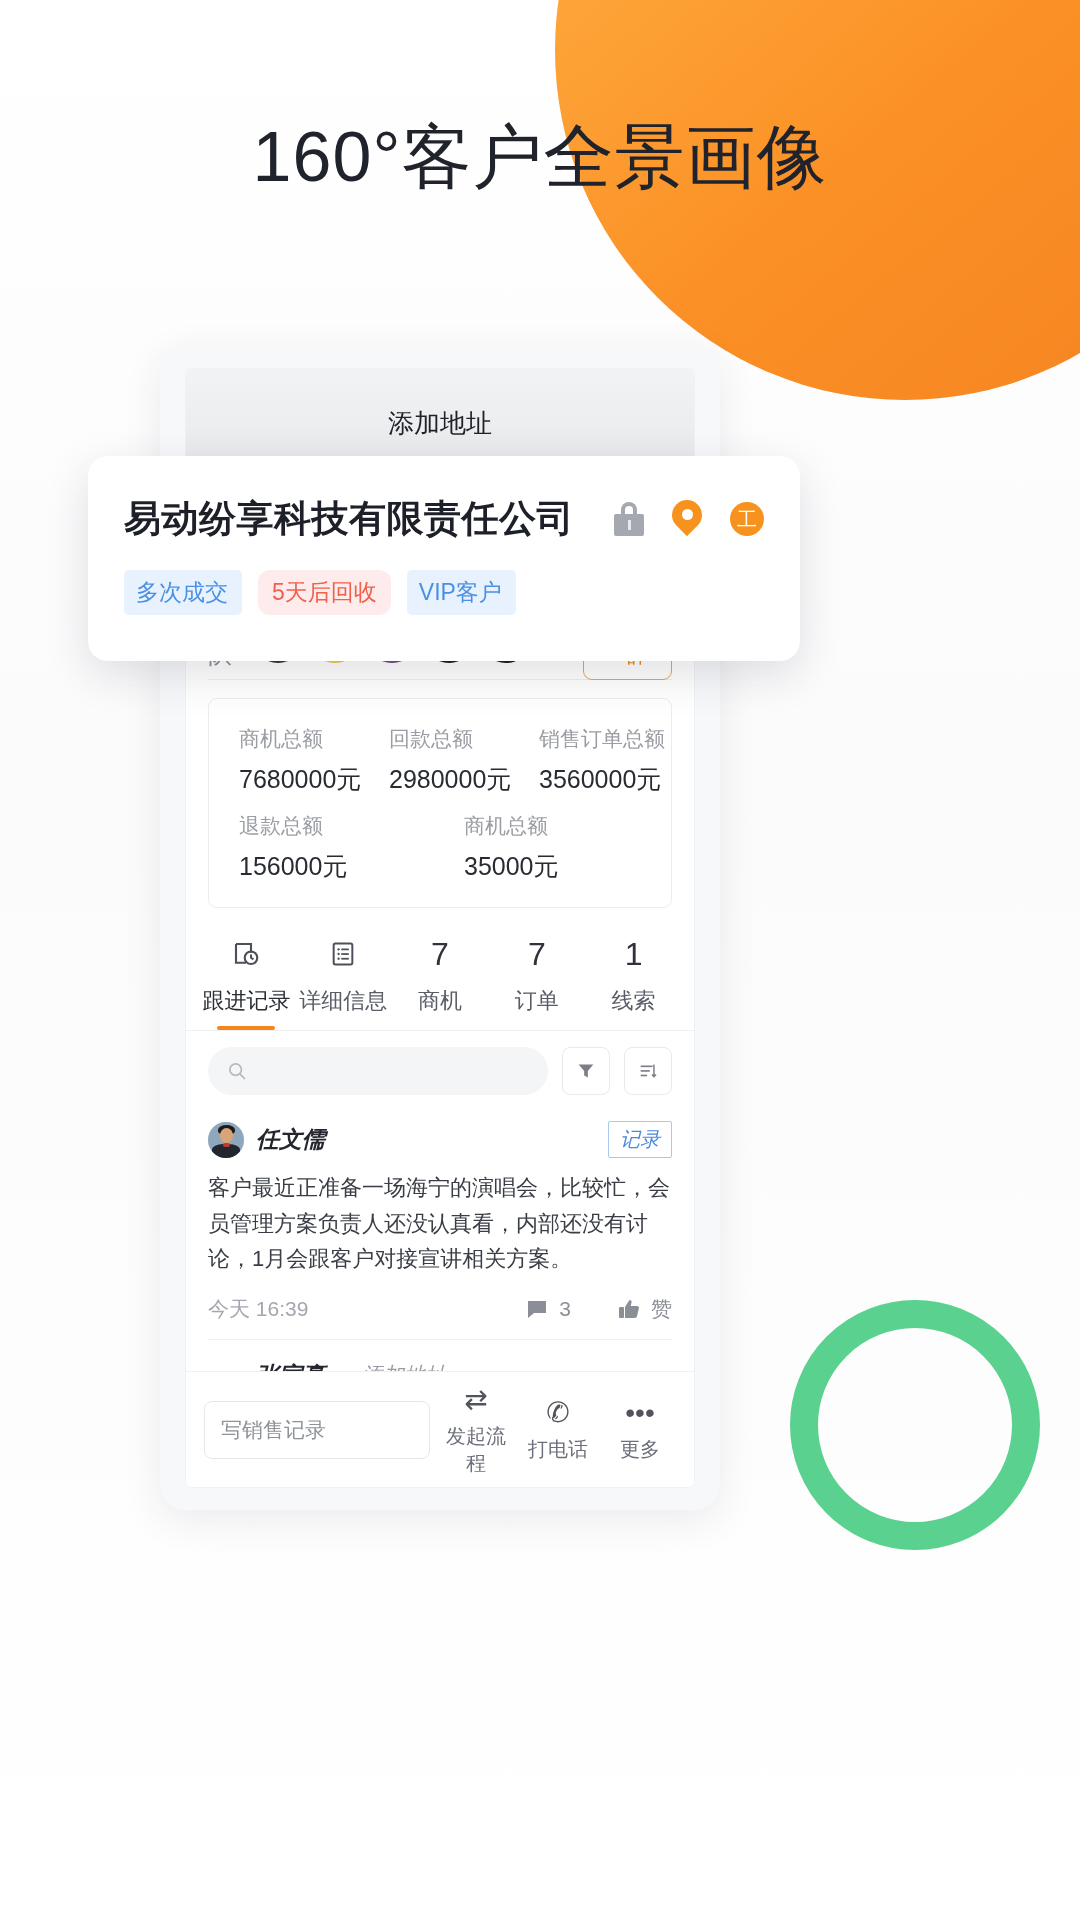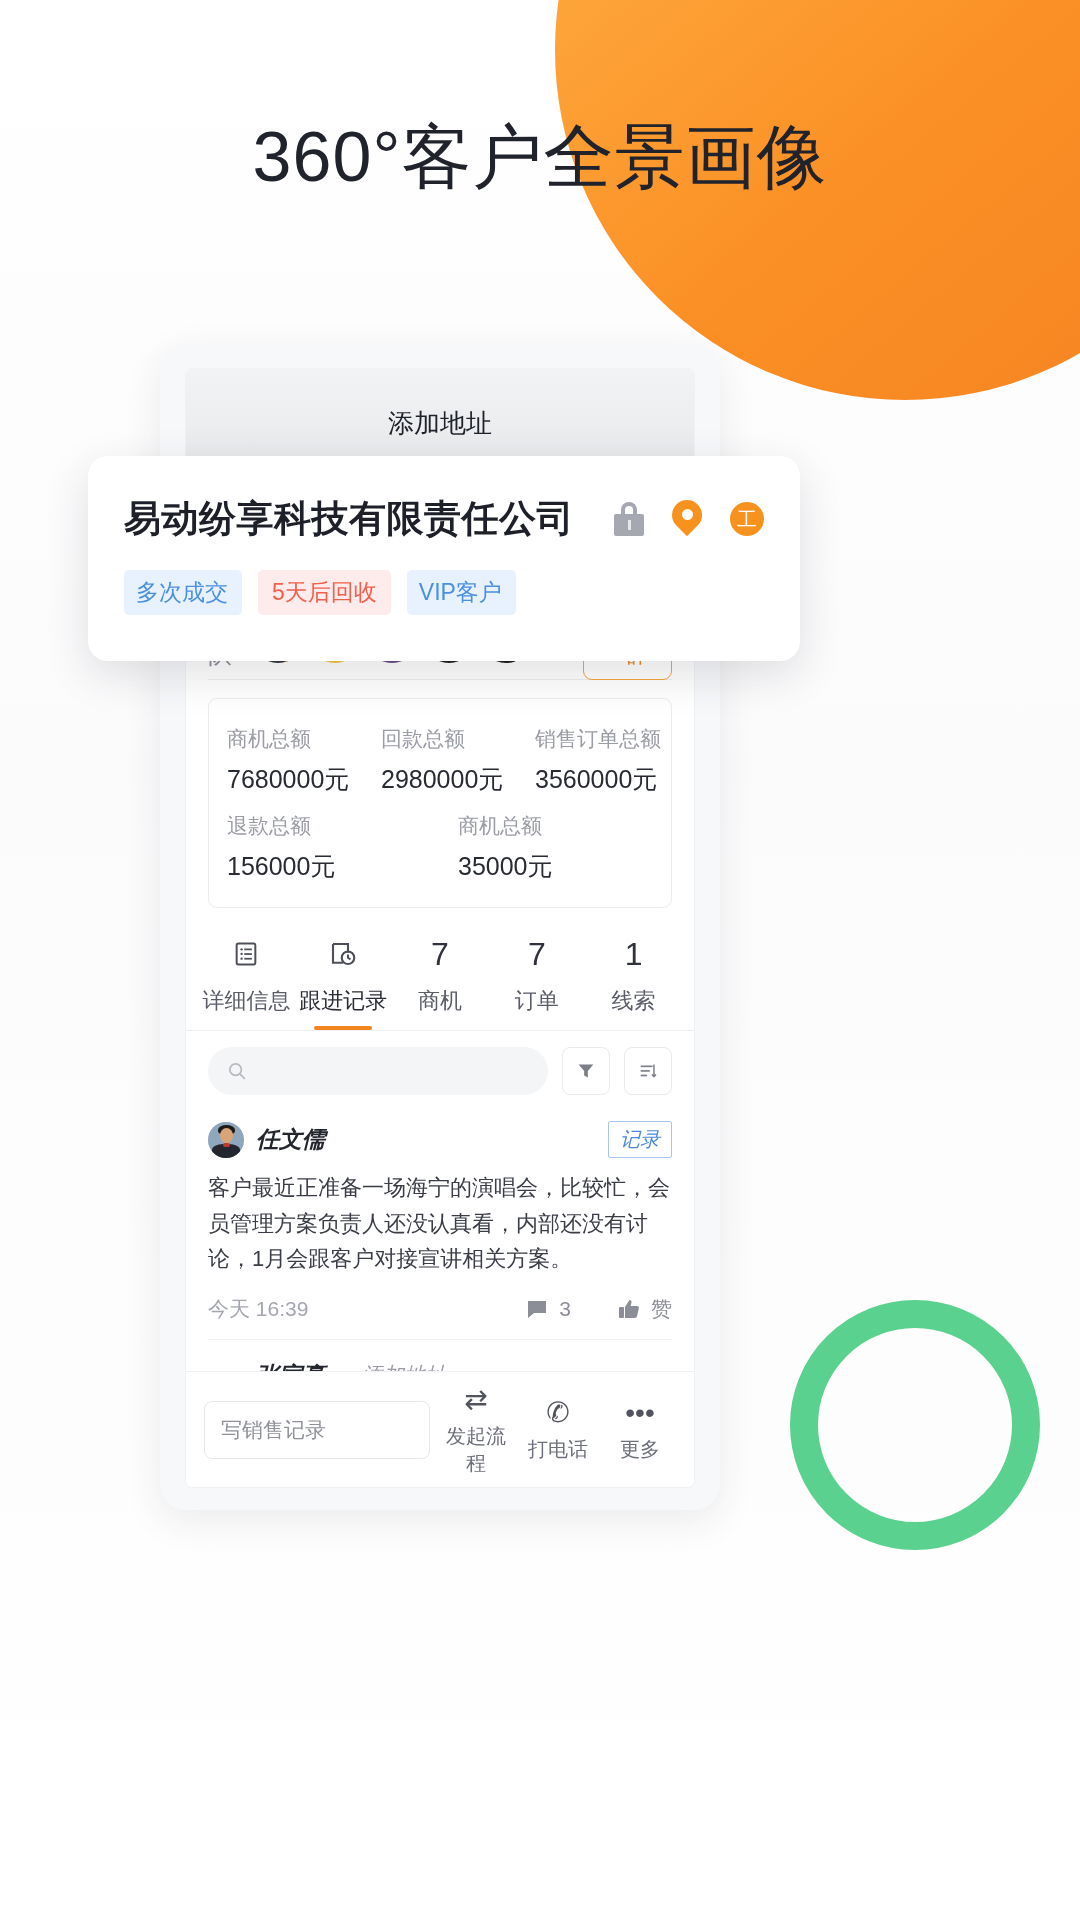--- a/index.html
+++ b/index.html
@@ -86,21 +86,21 @@
   #kequn-button{
     margin-left:auto; display:flex; align-items:center; gap:8px;
     border:1px solid #f5a43c; color:#f0871f; border-radius:9px;
     padding:9px 16px; font-size:23px; background:#fff;
   }
   #team-divider{ height:1px; background:#eeeff1; margin:0 22px; }
 
   
   #stats-box{
     margin:18px 22px 0 22px; border:1px solid #ececee; border-radius:9px;
-    padding:18px 0 16px 0; background:#fff;
+    padding:18px 0 16px 12px; background:#fff;
   }
   .stats-row{ display:flex; }
   .stat{ flex:1; padding:8px 0 8px 18px; }
   .stat-label{ font-size:21px; color:#9a9da4; margin-bottom:10px; }
   .stat-value{ font-size:25px; color:#282b32; }
 
   
   #tabs{ display:flex; margin:24px 12px 0 12px; }
   .tab{ flex:1; text-align:center; position:relative; padding-bottom:14px; }
   .tab-top{ height:44px; display:flex; align-items:center; justify-content:center; }
@@ -192,38 +192,38 @@
   #pin-icon .pin-dot{
     width:11px;height:11px;border-radius:50%;background:#fff;position:absolute;left:9.5px;top:9px;
   }
   #badge-icon{
     width:34px;height:34px;border-radius:50%;background:#f7921e;color:#fff;
     display:flex;align-items:center;justify-content:center;font-size:20px;
   }
   #tags-row{ display:flex; gap:16px; margin-top:26px; }
   .tag{ font-size:23px; padding:7px 14px; border-radius:5px; }
   .tag.blue{ background:#e8f2fe; color:#4a90e2;padding-left:12px; }
-  .tag.red{ background:#fdeceb; color:#f0604d; }
+  .tag.red{ background:#fdeceb; color:#f0604d;border-radius:12px; }
 
   
   .f-bg{position:absolute;inset:0;}
   .f-hair{position:absolute;border-radius:50% 50% 40% 40%;}
   .f-head{position:absolute;border-radius:50%;}
   .f-body{position:absolute;border-radius:40% 40% 0 0;}
   .f-glass{position:absolute;border-radius:3px;}
 </style>
 </head>
 <body>
 
 <div id="bg-soft-gray"></div>
 <div id="bg-orange-blob"></div>
 <div id="bg-green-ring"></div>
 
 <div class="head-wrap">
-  <div id="page-title">360°客户全景画像</div>
+  <div id="page-title">160°客户全景画像</div>
 </div>
 
 <div id="phone">
   <div id="phone-inner">
 
     <div id="phone-navbar">
       <span id="phone-nav-title">添加地址</span>
     </div>
 
     <div id="phone-hidden-area"></div>
@@ -302,45 +302,45 @@
           <div class="stat-value">156000元</div>
         </div>
         <div class="stat">
           <div class="stat-label">商机总额</div>
           <div class="stat-value">35000元</div>
         </div>
       </div>
     </div>
 
     <div id="tabs">
+      <div class="tab active">
+        <div class="tab-top">
+          <svg width="30" height="30" viewBox="0 0 24 24">
+            <path d="M4 4h12v7" fill="none" stroke="#4d5058" stroke-width="1.7"></path>
+            <path d="M4 4v15h8" fill="none" stroke="#4d5058" stroke-width="1.7"></path>
+            <circle cx="16" cy="15" r="5" fill="none" stroke="#4d5058" stroke-width="1.7"></circle>
+            <path d="M16 12.3V15l2 1.3" fill="none" stroke="#4d5058" stroke-width="1.6"></path>
+          </svg>
+        </div>
+        <span class="tab-label">跟进记录</span>
+        <div class="tab-underline"></div>
+      </div>
       <div class="tab">
         <div class="tab-top">
           <svg width="28" height="28" viewBox="0 0 24 24">
             <rect x="4" y="3" width="16" height="18" rx="1.5" fill="none" stroke="#4d5058" stroke-width="1.7"></rect>
             <circle cx="8.2" cy="8" r="1" fill="#4d5058"></circle>
               <rect x="10.5" y="7.3" width="6.5" height="1.5" fill="#4d5058"></rect>
             <circle cx="8.2" cy="12" r="1" fill="#4d5058"></circle>
               <rect x="10.5" y="11.3" width="6.5" height="1.5" fill="#4d5058"></rect>
             <circle cx="8.2" cy="16" r="1" fill="#4d5058"></circle>
               <rect x="10.5" y="15.3" width="6.5" height="1.5" fill="#4d5058"></rect>
           </svg>
         </div>
         <span class="tab-label">详细信息</span>
-      </div>
-      <div class="tab active">
-        <div class="tab-top">
-          <svg width="30" height="30" viewBox="0 0 24 24">
-            <path d="M4 4h12v7" fill="none" stroke="#4d5058" stroke-width="1.7"></path>
-            <path d="M4 4v15h8" fill="none" stroke="#4d5058" stroke-width="1.7"></path>
-            <circle cx="16" cy="15" r="5" fill="none" stroke="#4d5058" stroke-width="1.7"></circle>
-            <path d="M16 12.3V15l2 1.3" fill="none" stroke="#4d5058" stroke-width="1.6"></path>
-          </svg>
-        </div>
-        <span class="tab-label">跟进记录</span>
-        <div class="tab-underline"></div>
       </div>
       <div class="tab">
         <div class="tab-top">
           <span class="tab-num">7</span>
         </div>
         <span class="tab-label">商机</span>
       </div>
       <div class="tab">
         <div class="tab-top">
           <span class="tab-num">7</span>

